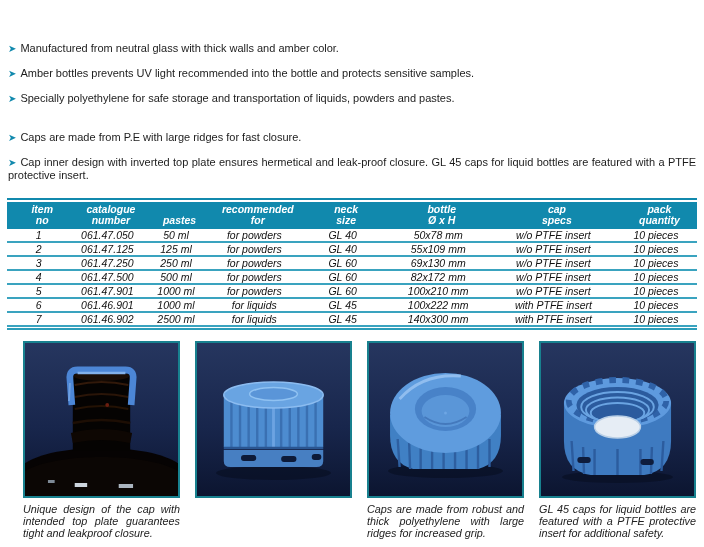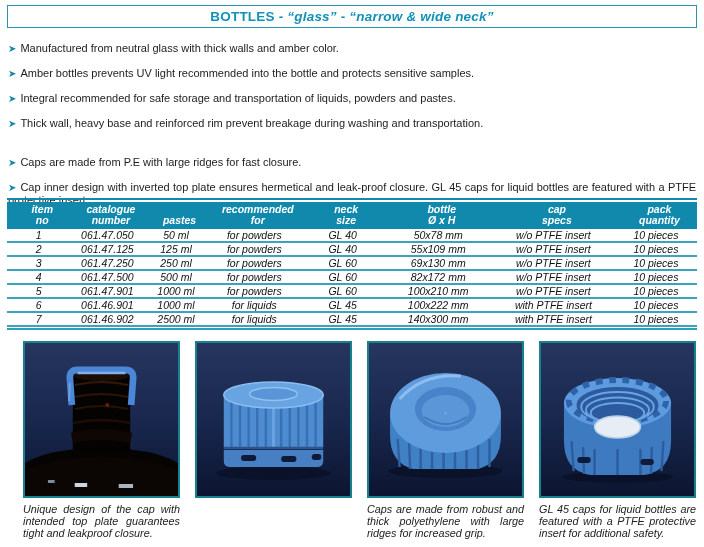--- a/index.html
+++ b/index.html
@@ -43,30 +43,26 @@
   figcaption{
     margin-top:5px;font-style:italic;font-size:10.8px;line-height:12px;
     text-align:justify;color:#222222;
   }
 </style>
 </head>
 <body>
 
 <div class="page">
 
-  <div class="title-box">
-    <span>BOTTLES - </span><span class="it">“glass”</span><span> - </span><span class="it">“narrow &amp; wide neck”</span>
-  </div>
 
   <div class="features">
     <div class="fcol">
       <p class="feat"><span class="bullet">➤</span><span>Manufactured from neutral glass with thick walls and amber color.</span></p>
       <p class="feat"><span class="bullet">➤</span><span>Amber bottles prevents UV light recommended into the bottle and protects sensitive samples.</span></p>
-      <p class="feat"><span class="bullet">➤</span><span>Integral recommended for safe storage and transportation of liquids, powders and pastes.</span></p>
-      <p class="feat"><span class="bullet">➤</span><span>Thick wall, heavy base and reinforced rim prevent breakage during washing and transportation.</span></p>
+      <p class="feat"><span class="bullet">➤</span><span>Specially polyethylene for safe storage and transportation of liquids, powders and pastes.</span></p>
     </div>
     <div class="fcol">
       <p class="feat"><span class="bullet">➤</span><span>Caps are made from P.E with large ridges for fast closure.</span></p>
       <p class="feat"><span class="bullet">➤</span><span>Cap inner design with inverted top plate ensures hermetical and leak-proof closure. GL 45 caps for liquid bottles are featured with a PTFE protective insert.</span></p>
     </div>
   </div>
 
   <div class="tablewrap">
     <div class="rule-top"></div>
     <table>

